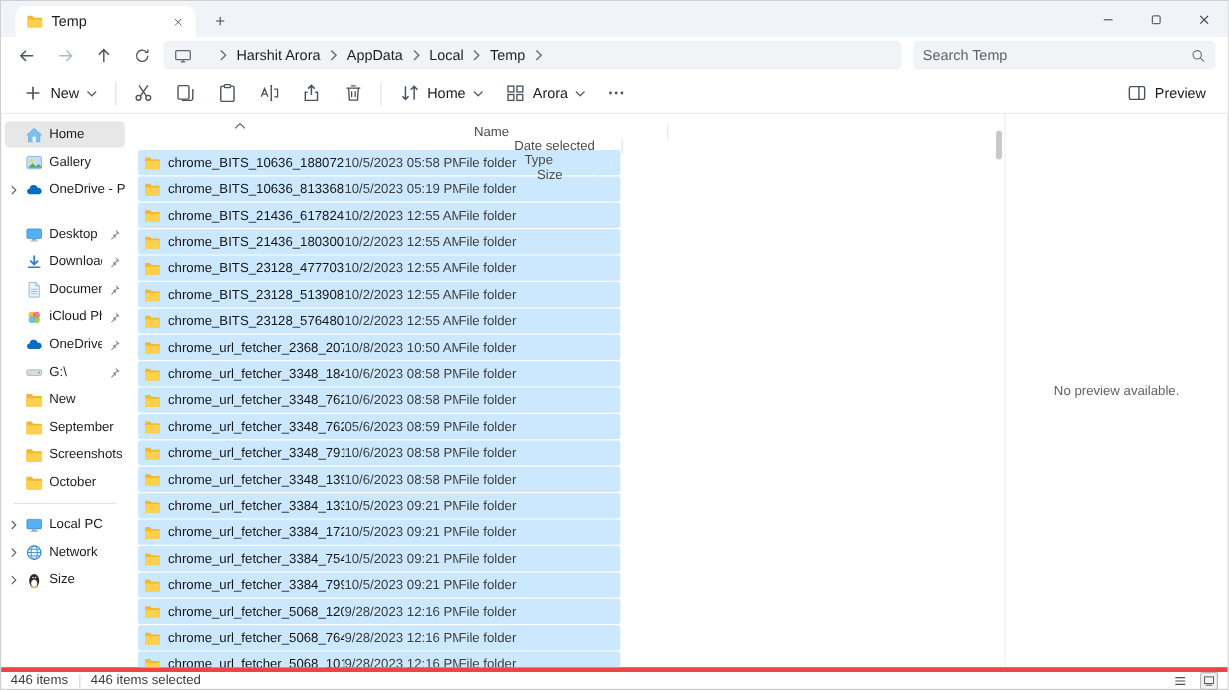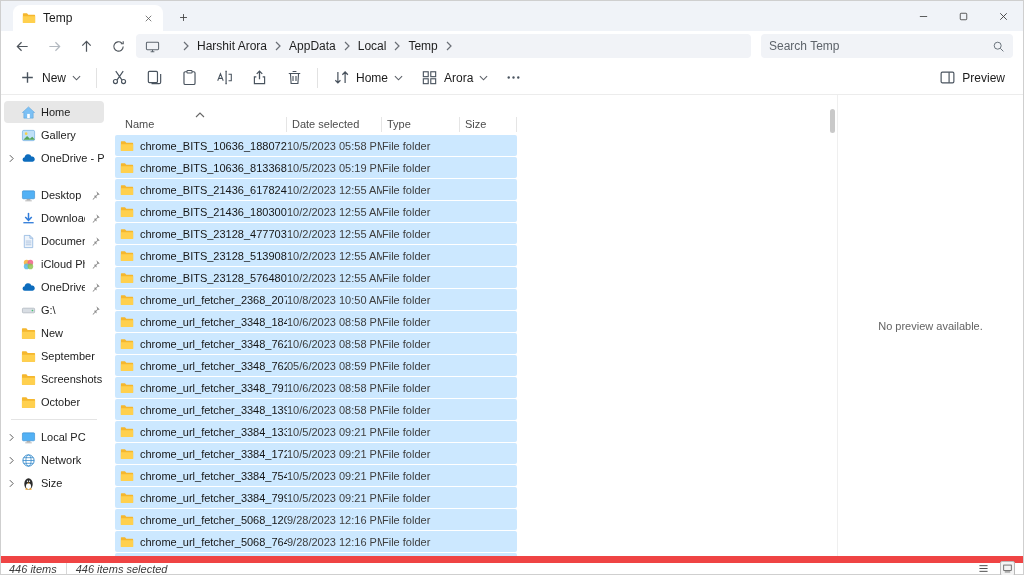--- a/index.html
+++ b/index.html
@@ -65,21 +65,21 @@
   .sb-item.selected { background:#e7e7e7; }
   .sb-chevron { width:10px; height:10px; color:#5c5c5c; }
   .sb-chevron svg { width:5px; height:9px; }
   .sb-icon { width:15px; height:15px; }
   .sb-label { flex:1; white-space:nowrap; overflow:hidden; }
   .sb-pin { width:11px; height:11px; color:#8a8a8a; margin-right:3px; }
   .sb-gap { height:13px; }
   .sb-divider { height:1px; background:#e4e4e4; margin:6px 10px; }
 
   .main { flex:1; overflow:hidden; padding-left:8px; position:relative; }
-  .list-header { height:20px; display:flex; align-items:center; position:relative; margin-top:19px; }
+  .list-header { height:20px; display:flex; align-items:center; position:relative; margin-top:9px;flex-direction:column; }
   .hcell { font-size:11px; color:#4c4c4c; border-right:1px solid #e5e5e5; height:15px;
     display:flex; align-items:center; padding-left:5px; }
   .hcell.col0 { width:172px; padding-left:10px; }
   .hcell.col1 { width:95px; }
   .hcell.col2 { width:78px; }
   .hcell.col3 { width:57px; }
   .sort-caret { position:absolute; left:80px; top:-2px; width:10px; height:6px; }
 
   .rows { margin-top:1px; }
   .frow { width:402px; height:21px; margin-bottom:1px; background:var(--selection,#cce8ff);
@@ -93,22 +93,22 @@
   .c-size { width:57px; color:#3e3e3e; }
 
   .scroll-track { width:10px; flex:none; display:flex; justify-content:center; }
   .scroll-thumb { width:5px; height:24px; margin-top:14px; background:#c9c9c9; border-radius:3px; }
 
   .preview { width:186px; flex:none; border-left:1px solid #efefef;
     display:flex; align-items:center; justify-content:center; }
   .preview-msg { font-size:11px; color:#636363; }
 
   
-  .statusbar { height:18px; border-top:7px solid #ef4444; display:flex; align-items:center;
-    padding:0 8px; gap:9px; font-size:11px; color:#3c3c3c; flex:none;font-style:italic; }
+  .statusbar { height:18px; border-top:4px solid #ef4444; display:flex; align-items:center;
+    padding:0 8px; gap:9px; font-size:11px; color:#3c3c3c; flex:none; }
   .st-sep { width:1px; height:11px; background:#d8d8d8; }
   .st-spacer { flex:1; }
   .st-ic { width:15px; height:15px; color:#4d4d4d; padding:1px; }
   .st-ic.active { border:1px solid #b9b9b9; border-radius:2px; background:#f3f3f3; }
 </style>
 </head>
 <body>
 
 <div class="window">
 

